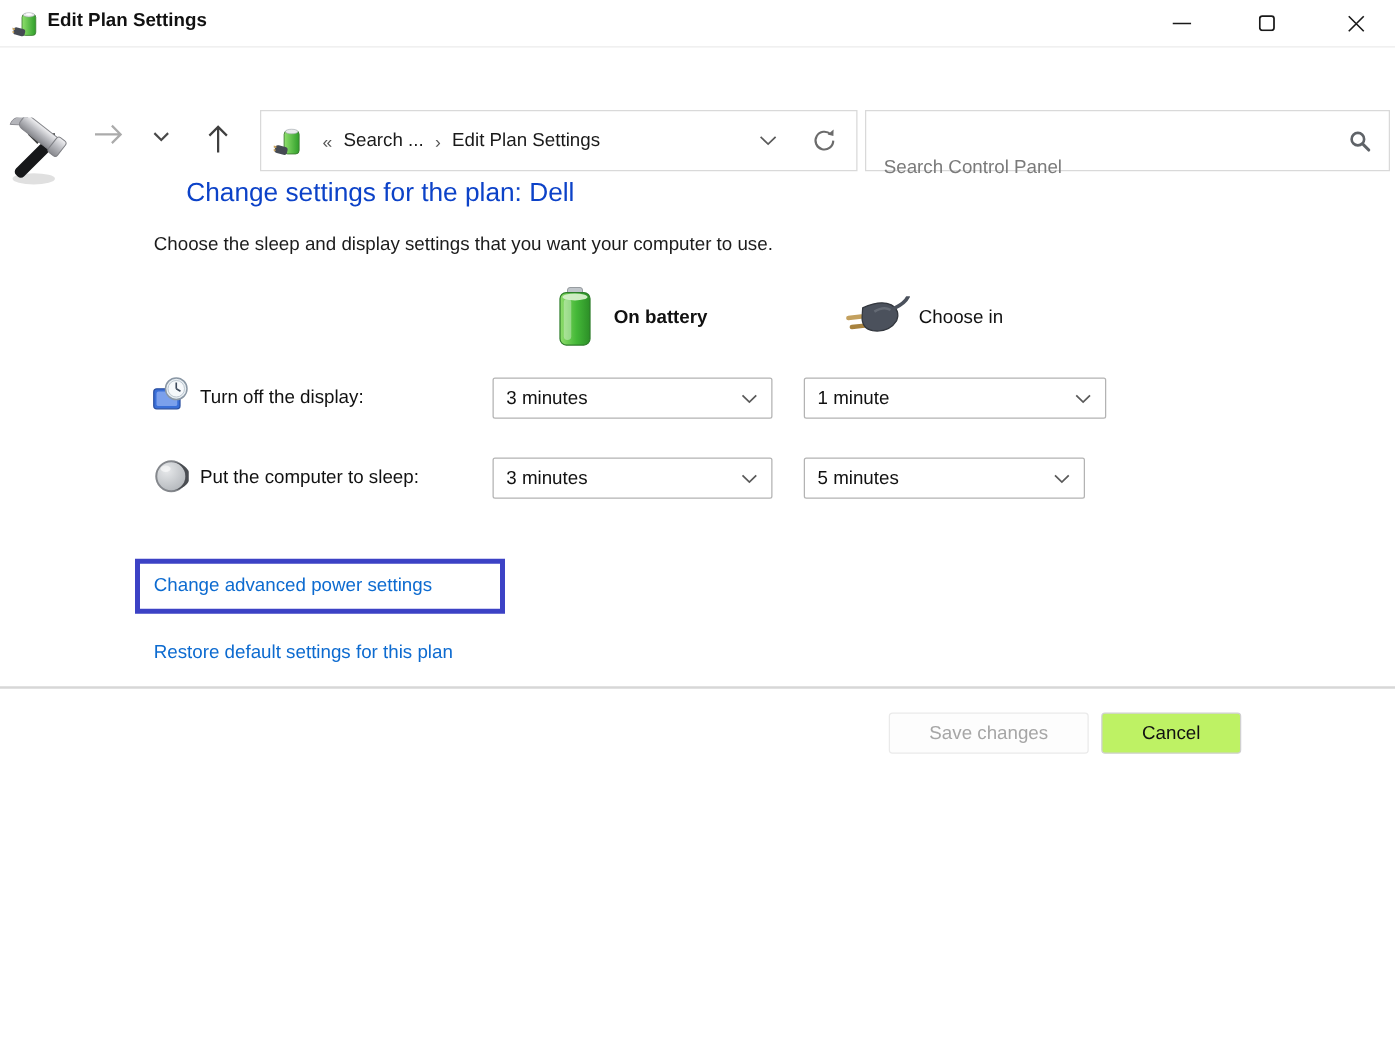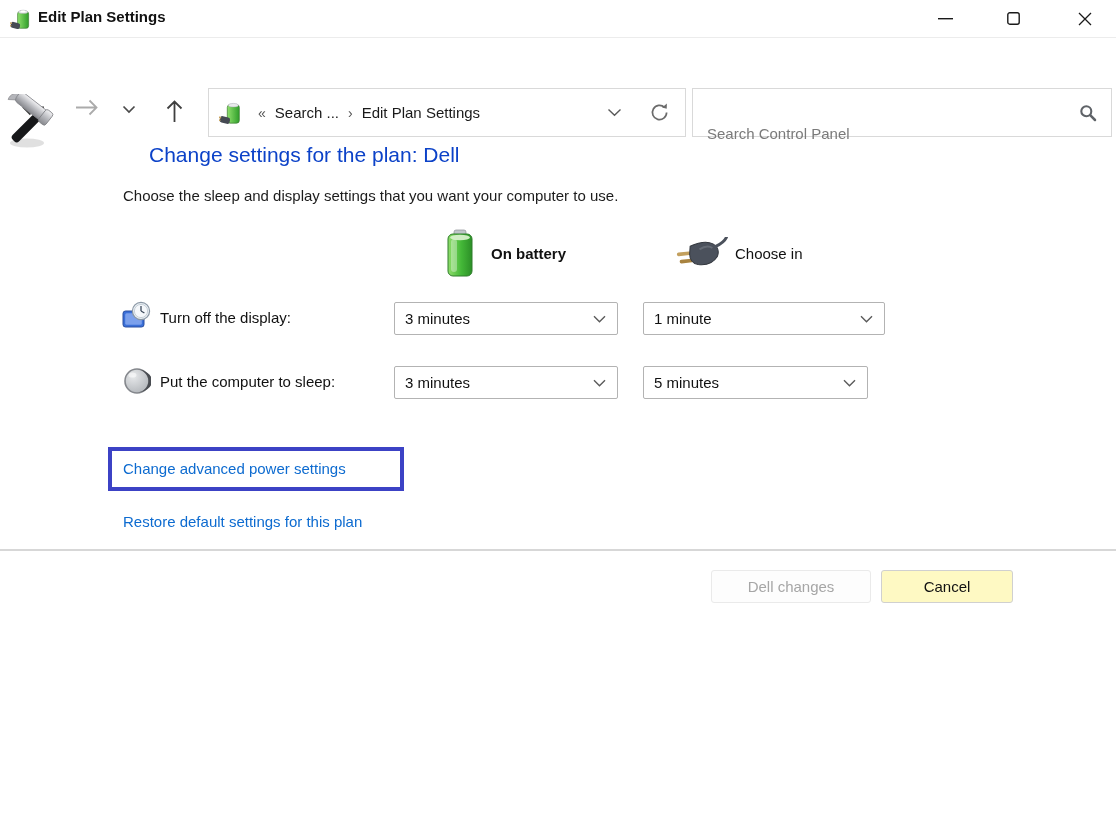--- a/index.html
+++ b/index.html
@@ -65,21 +65,21 @@
                    border:4px solid #3c42c5; background:transparent; }
   .cpl-link { position:absolute; left:123px; font-size:15px; color:#0d6bd0; cursor:pointer; }
   #link-advanced { top:460px; }
   #link-restore { top:489px;margin-top:24px; }
 
   #divider { position:absolute; left:0; top:549px; width:1116px; height:2px; background:#d7d7d7; }
 
   .btn { position:absolute; top:570px; height:33px; border-radius:3px; font-size:15px;
          display:flex; align-items:center; justify-content:center; font-family:"Liberation Sans", sans-serif; }
   #save-button { left:711px; width:160px; background:#fdfdfd; border:1px solid #eaeaea; color:#a6a6a6; }
-  #cancel-button { left:881px; width:132px; background:#fef9c3; border:1px solid #d0d0d0; color:#111; cursor:pointer; }
+  #cancel-button { left:881px; width:112px; background:#bef264; border:1px solid #d0d0d0; color:#111; cursor:pointer; }
 </style>
 </head>
 <body>
 
 <div id="stage">
 
   <div id="titlebar">
     <span id="app-icon">
       <svg width="22" height="24" viewBox="0 0 26 28">
         <defs>
@@ -283,16 +283,16 @@
         <path d="M1 1.3 L6.5 6.7 L12 1.3" stroke="#5a5a5a" stroke-width="1.4" fill="none"></path>
       </svg>
   </div>
 
   <div id="highlight-box"></div>
   <a class="cpl-link" id="link-advanced">Change advanced power settings</a>
   <a class="cpl-link" id="link-restore">Restore default settings for this plan</a>
 
   <div id="divider"></div>
 
-  <div class="btn" id="save-button">Dell changes</div>
+  <div class="btn" id="save-button">Save changes</div>
   <div class="btn" id="cancel-button">Cancel</div>
 
 </div>
 
 </body></html>

